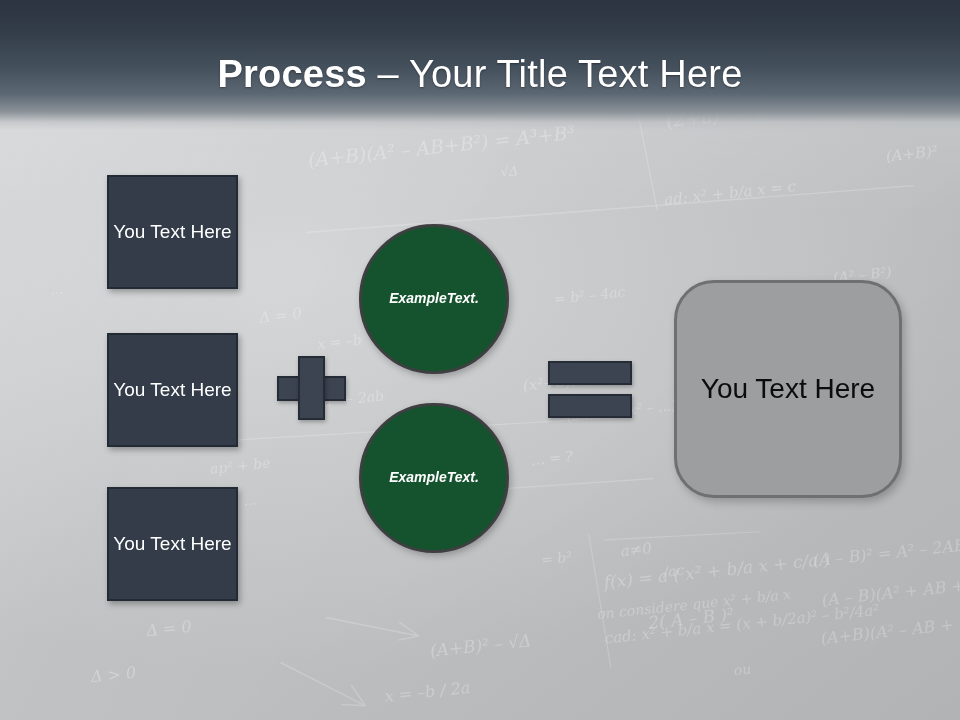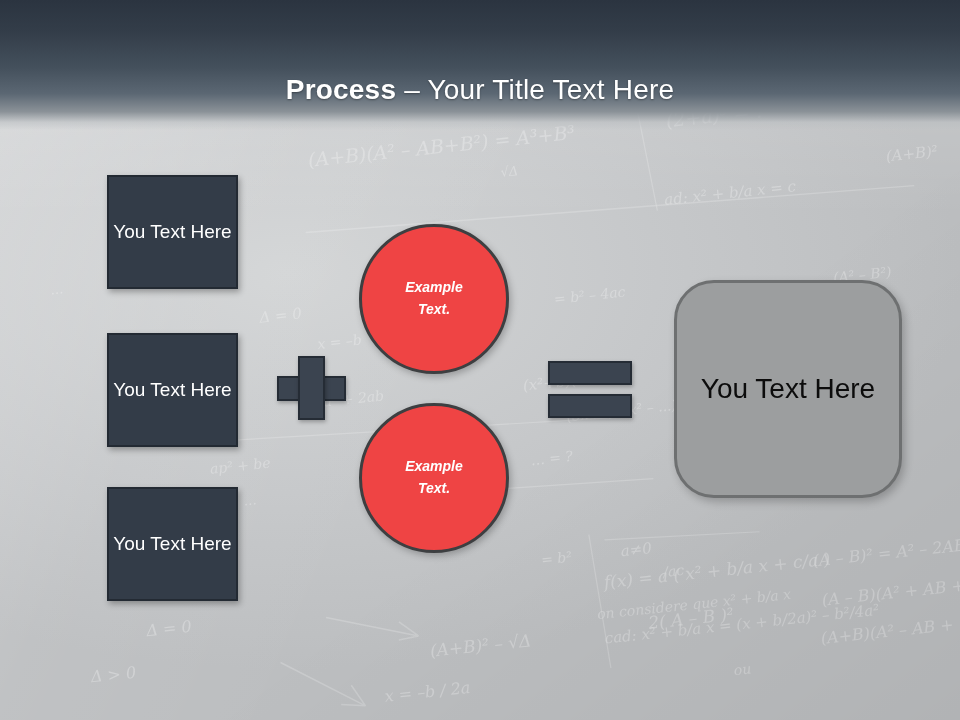--- a/index.html
+++ b/index.html
@@ -62,26 +62,26 @@
         #2b3440 0%,
         #333d49 24%,
         #44505c 52%,
         #5b6773 72%,
         #8b9298 86%,
         rgba(185,189,192,0.55) 94%,
         rgba(199,201,203,0.0) 100%);
   }
   .title {
     position: absolute;
-    left: 0; top: 0;
+    left: 0; top: 12px;
     width: 960px;
     text-align: center;
-    padding-top: 75px;
+    padding-top: 42px;
     color: #ffffff;
-    font-size: 28px;
+    font-size: 38px;
     line-height: 1.1;
     letter-spacing: 0.2px;
     white-space: nowrap;
     text-shadow: 0 1px 2px rgba(0,0,0,0.35);
   }
   .title .t-bold { font-weight: bold; }
   .title .t-rest { font-weight: normal; }
 
   
   .txt-box {
@@ -120,25 +120,25 @@
   }
   .plus .bar-h { left: 0; top: 20px; width: 69px; height: 25px; }
   .plus .bar-v { left: 21px; top: 0; width: 27px; height: 64px; }
 
   
   .circle {
     position: absolute;
     width: 150px;
     height: 150px;
     border-radius: 50%;
-    background: #ef4444;
+    background: #14532d;
     border: 3px solid #3d3f41;
     box-sizing: border-box;
     display: flex;
-    flex-direction: column;
+    flex-direction: row;
     align-items: center;
     justify-content: center;
     text-align: center;
     color: #ffffff;
     font-size: 14px;
     font-weight: bold;
     font-style: italic;
     line-height: 1.55;
     box-shadow: 2px 3px 7px rgba(0,0,0,0.25);
   }

